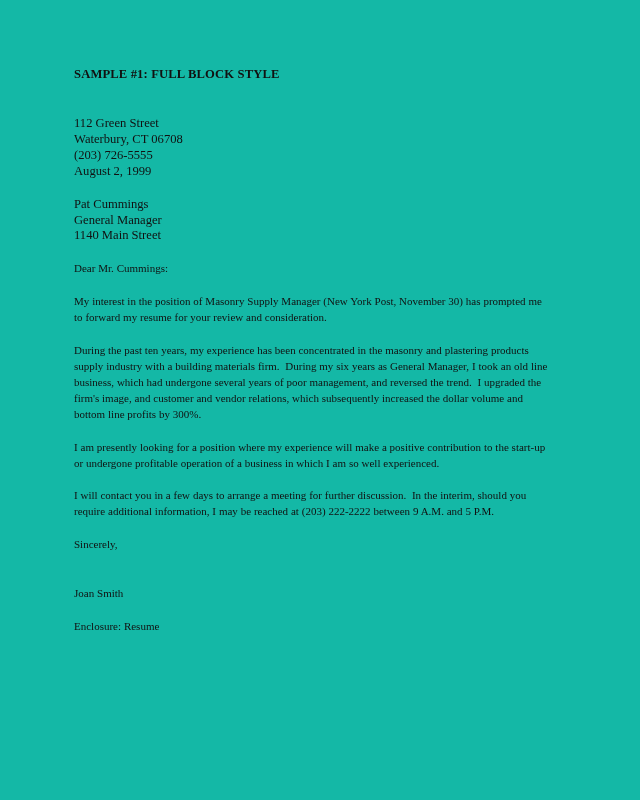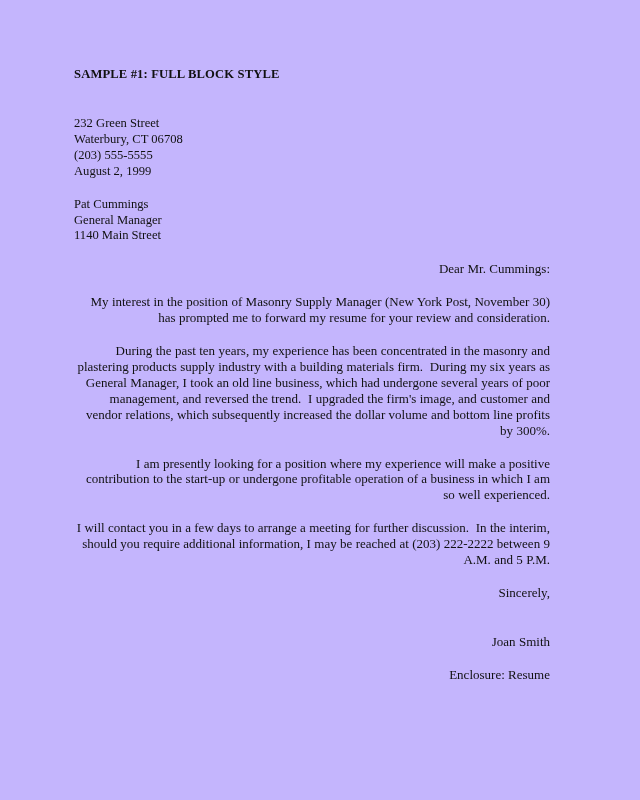--- a/index.html
+++ b/index.html
@@ -13,21 +13,21 @@
     height: 800px;
     overflow: hidden;
     font-family: "Liberation Serif", "DejaVu Serif", serif;
     color: #111111;
     -webkit-font-smoothing: antialiased;
   }
   .page {
     position: relative;
     width: 640px;
     height: 800px;
-    background: #c4b5fd;
+    background: #14b8a6;
     box-sizing: border-box;
   }
   .letter-body {
     position: absolute;
     left: 74px;
     top: 66px;
     width: 476px;
   }
   .doc-title {
     font-size: 12.6px;
@@ -40,24 +40,24 @@
   .block {
     font-size: 12.6px;
     line-height: 15.9px;
     margin: 0;
   }
   .block .line {
     display: block;
     white-space: nowrap;
   }
   .para {
-    font-size: 13px;
+    font-size: 11px;
     line-height: 15.9px;
     margin: 0;
-    text-align: right;
+    text-align: left;
     white-space: pre-wrap;
     word-spacing: 0.1px;
   }
   .gap-title   { height: 34px; }
   .gap-sender  { height: 17px; }
   .gap-recip   { height: 17px; }
   .gap-salut   { height: 17px; }
   .gap-para    { height: 17px; }
   .gap-close   { height: 17px; }
   .gap-sign    { height: 33px; }
@@ -67,23 +67,23 @@
 <body>
 
 <div class="page">
   <div class="letter-body">
 
     <div class="doc-title">SAMPLE #1: FULL BLOCK STYLE</div>
 
     <div class="gap-title"></div>
 
     <div class="block">
-      <span class="line">232 Green Street</span>
+      <span class="line">112 Green Street</span>
       <span class="line">Waterbury, CT 06708</span>
-      <span class="line">(203) 555-5555</span>
+      <span class="line">(203) 726-5555</span>
       <span class="line">August 2, 1999</span>
     </div>
 
     <div class="gap-sender"></div>
 
     <div class="block">
       <span class="line">Pat Cummings</span>
       <span class="line">General Manager</span>
       <span class="line">1140 Main Street</span>
     </div>

